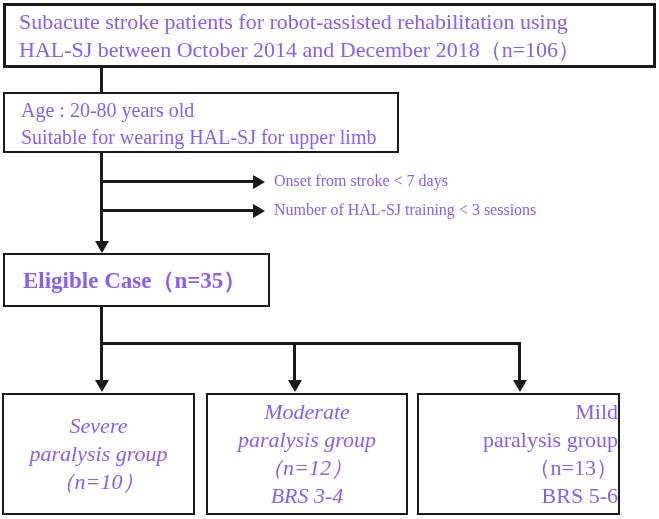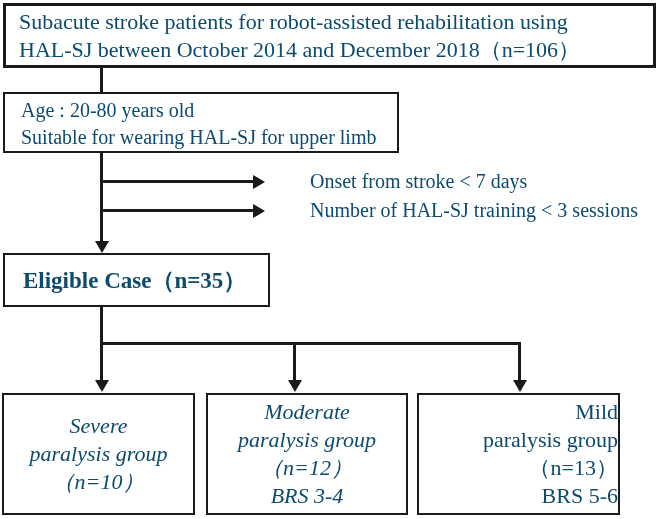--- a/index.html
+++ b/index.html
@@ -6,21 +6,21 @@
     margin: 0;
     padding: 0;
     background: #ffffff;
   }
   .canvas {
     position: relative;
     width: 658px;
     height: 519px;
     background: #ffffff;
     font-family: "Liberation Serif", "DejaVu Serif", serif;
-    color: #0c4a6e;
+    color: #8b5cf6;
     overflow: hidden;
   }
   .box {
     position: absolute;
     border: 2.5px solid #1a1a1a;
     background: #ffffff;
     box-sizing: border-box;
   }
   
   .b-title {
@@ -84,24 +84,23 @@
   }
   .ah-right {
     position: absolute;
     width: 0; height: 0;
     border-top: 7px solid transparent;
     border-bottom: 7px solid transparent;
     border-left: 12px solid #1a1a1a;
   }
   .excl-label {
     position: absolute;
-    font-size: 20px;
+    font-size: 16px;
     line-height: 26px;
     white-space: nowrap;
-    margin-left: 36px;
   }
 </style>
 </head>
 <body>
 
 <div class="canvas">
 
   <div class="box b-title">
     <div>Subacute stroke patients for robot-assisted rehabilitation using</div>
     <div>HAL-SJ between October 2014 and December 2018（n=106）</div>

